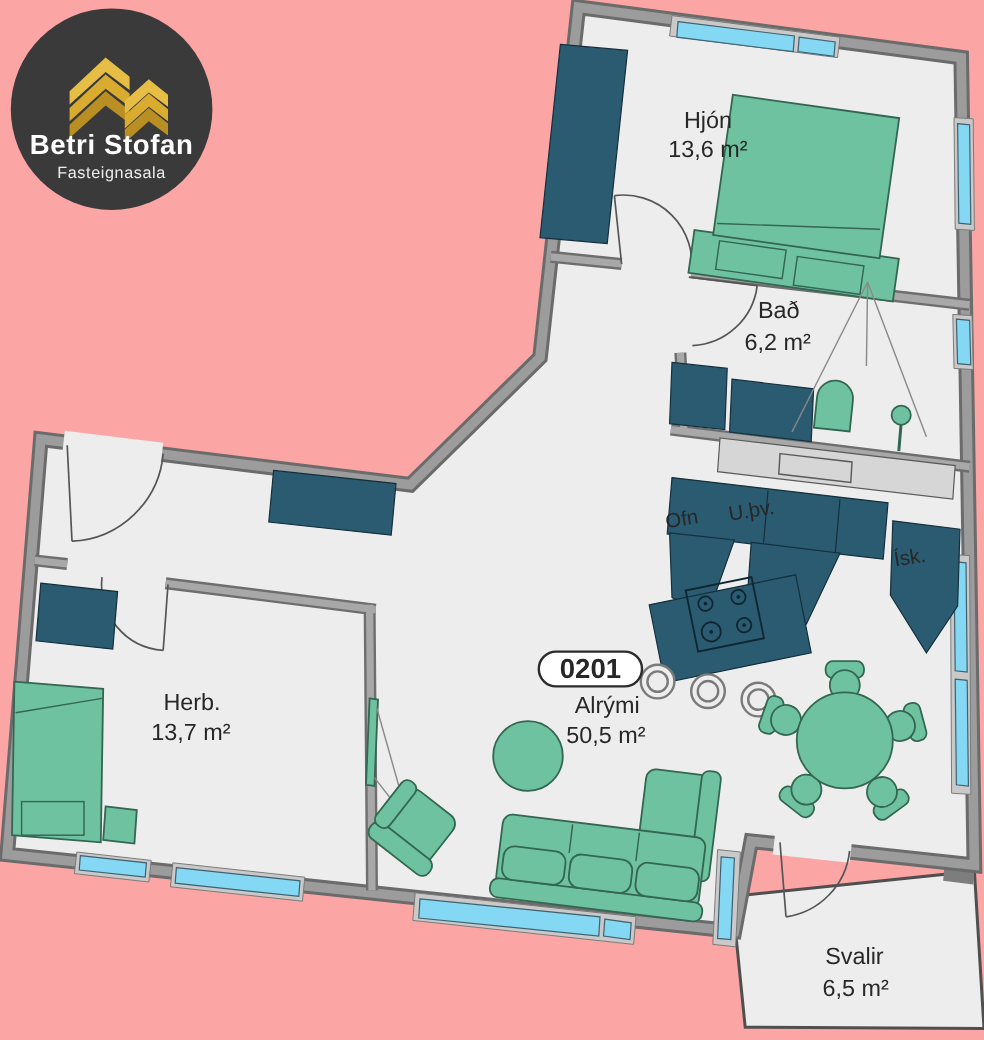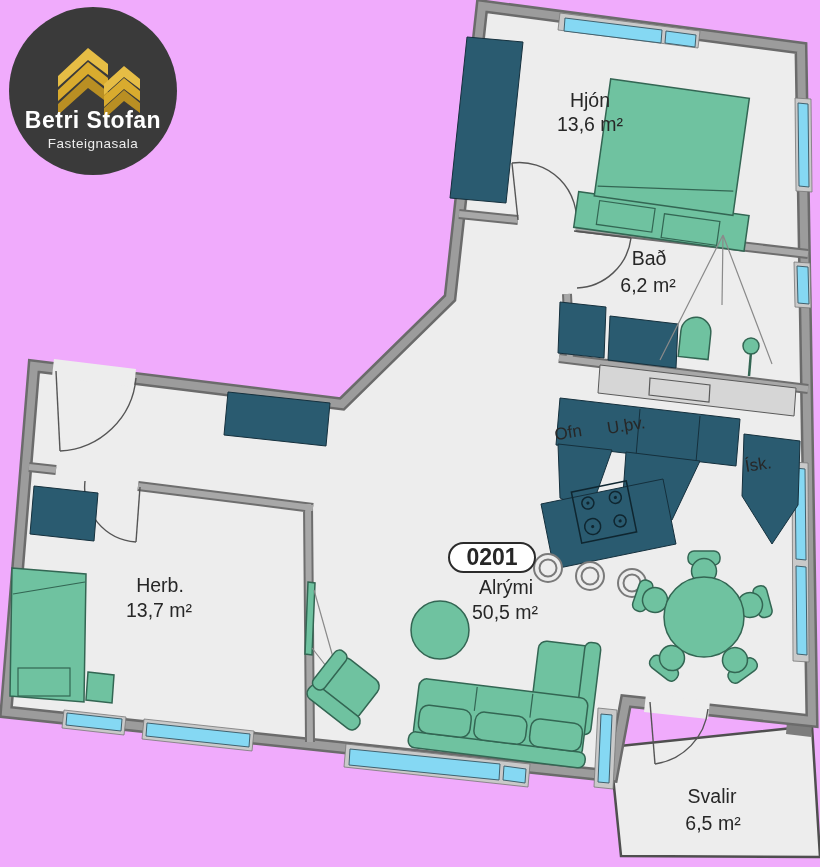--- a/index.html
+++ b/index.html
@@ -1,17 +1,17 @@
 <!DOCTYPE html>
 <html><head>
 <meta charset="utf-8">
 <style>
   html,body{margin:0;padding:0;background:#ffffff;}
   body{font-family:"Liberation Sans", sans-serif;}
-  .stage{position:relative;width:820px;height:867px;background:#f0abfc;overflow:hidden;}
+  .stage{position:relative;width:820px;height:867px;background:#fca5a5;overflow:hidden;}
   svg{display:block;}
   text{fill:#272727;}
   .room-name{font-size:19.5px;}
   .room-area{font-size:19.5px;}
   .appl{font-size:17px;}
   .unit-num{font-size:23px;font-weight:bold;}
   .logo-brand{font-size:23px;font-weight:bold;fill:#ffffff;letter-spacing:.5px;}
   .logo-tag{font-size:13.5px;fill:#ededed;letter-spacing:.5px;}
   .wall-core{stroke:#6b6b6b;stroke-width:13;fill:#ededed;stroke-linejoin:miter;}
   .wall-face{stroke:#9c9c9c;stroke-width:8;fill:none;stroke-linejoin:miter;}

